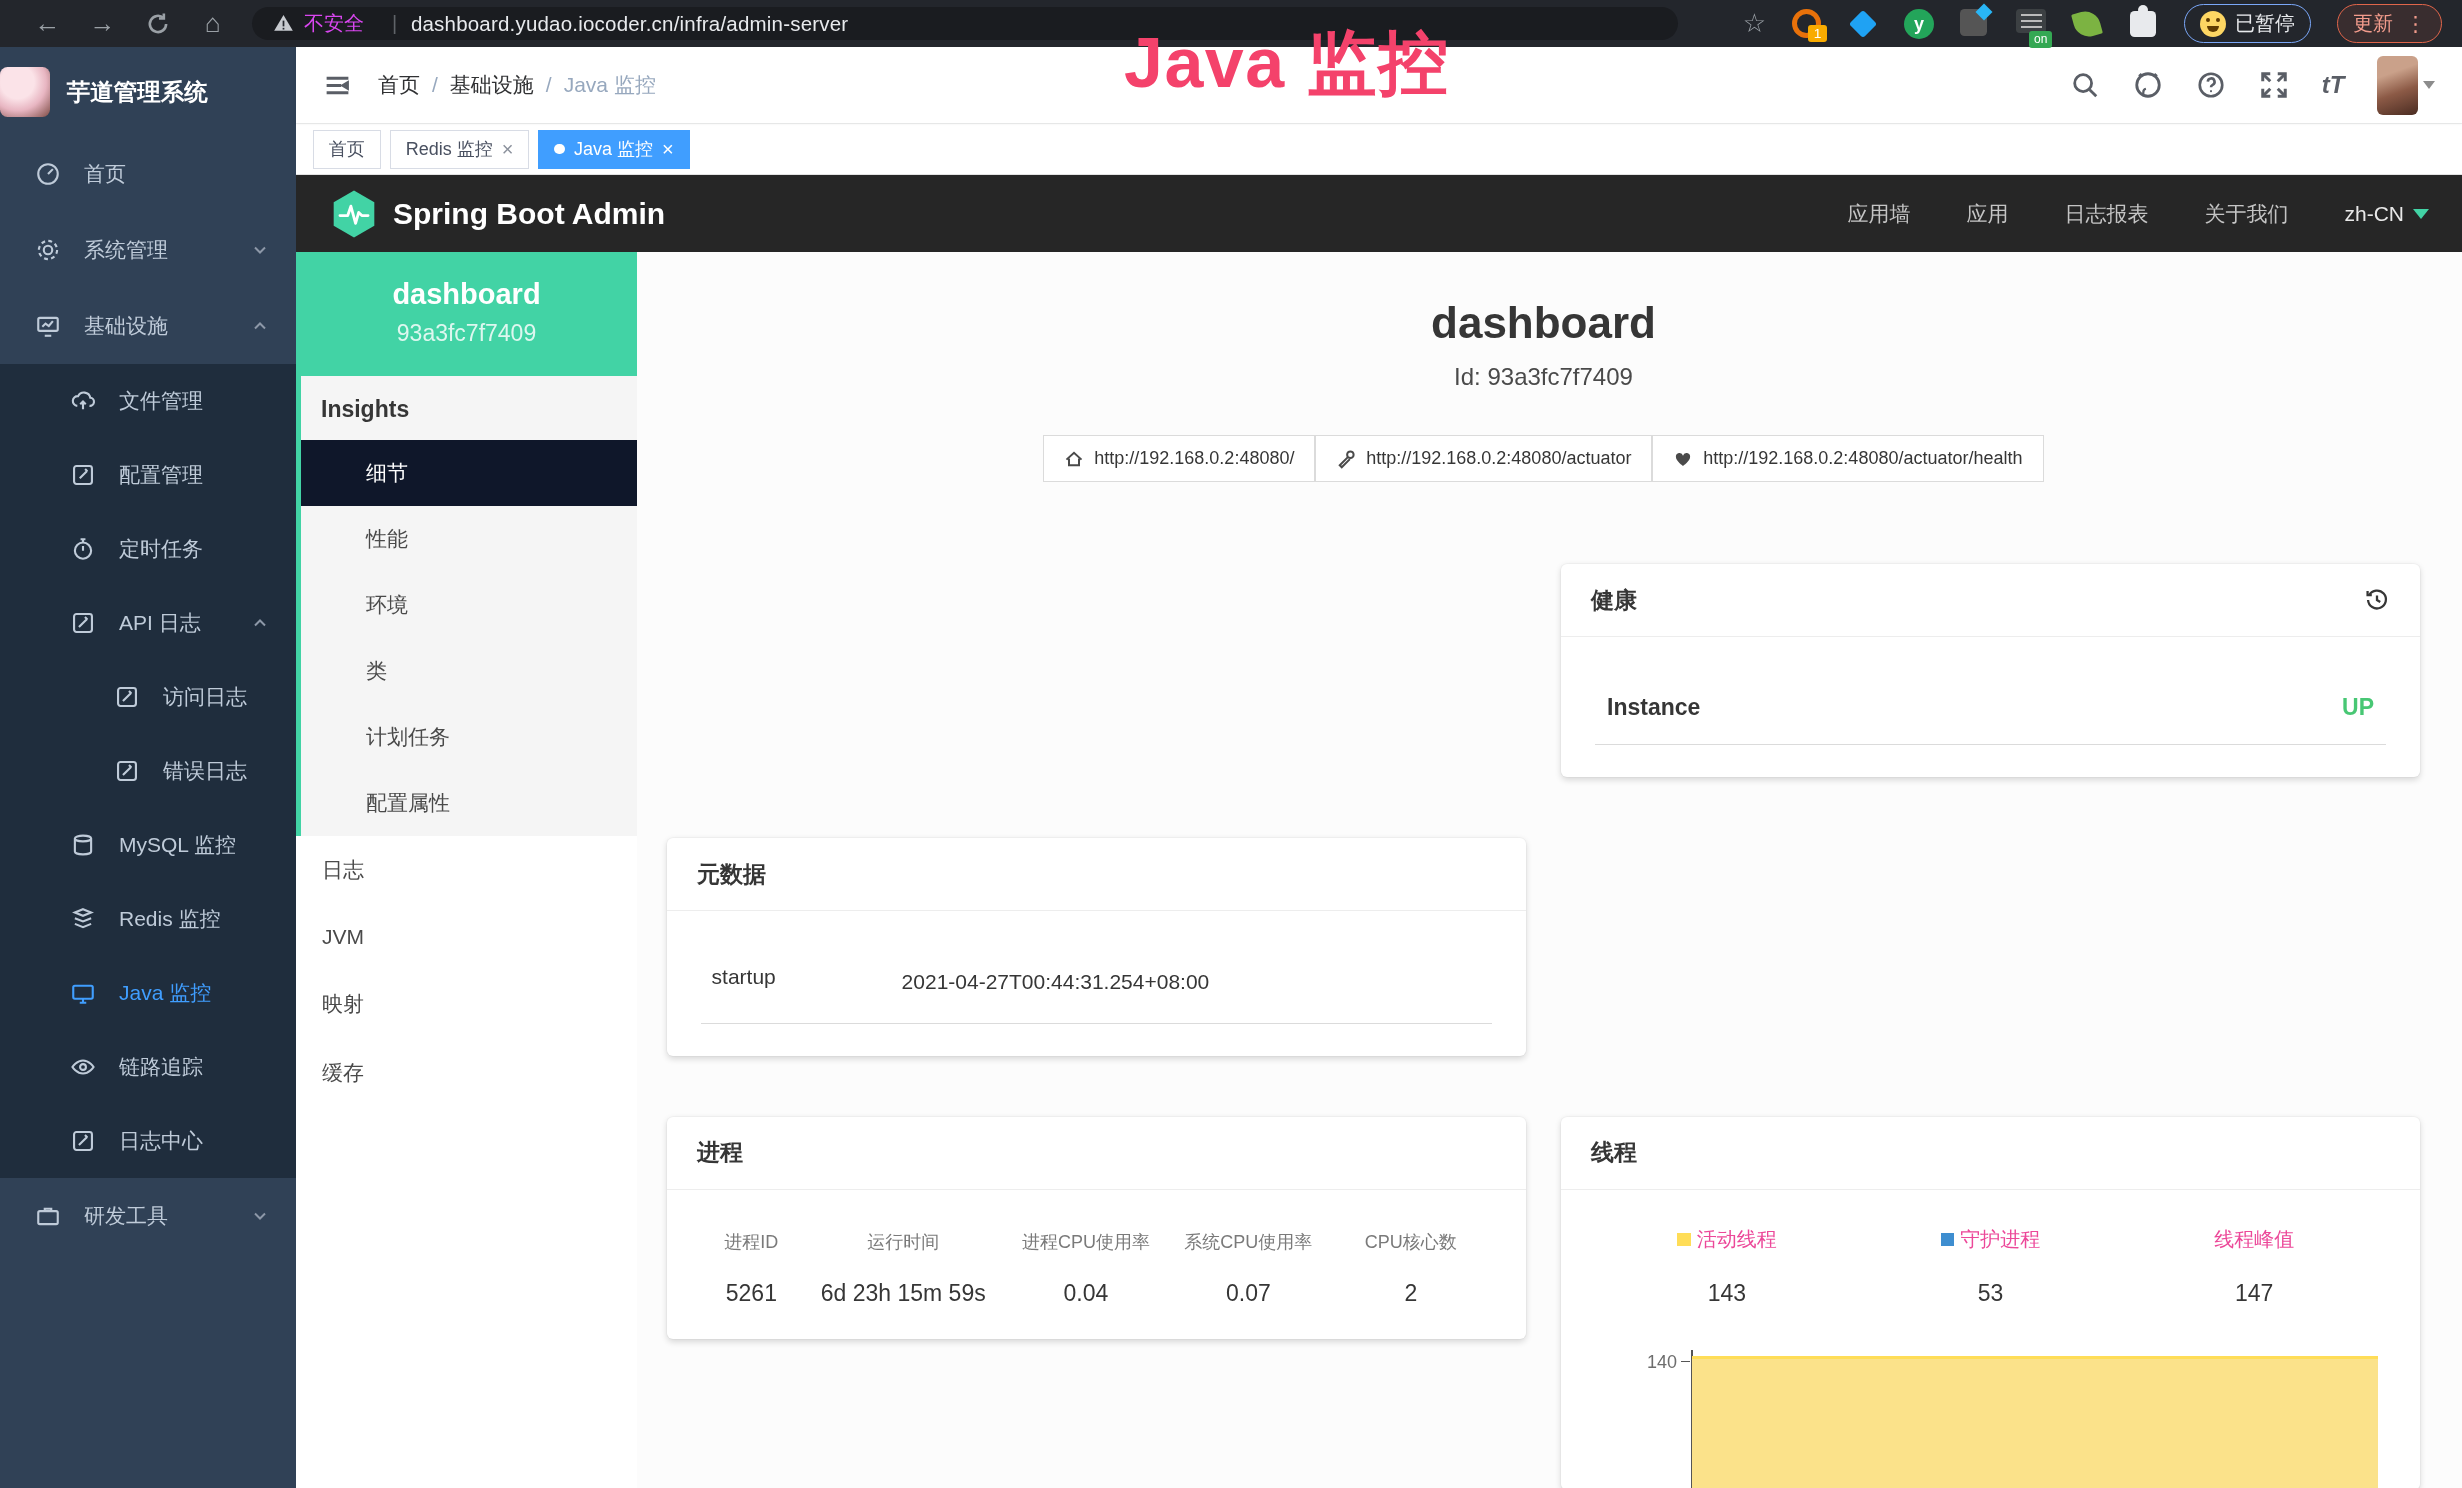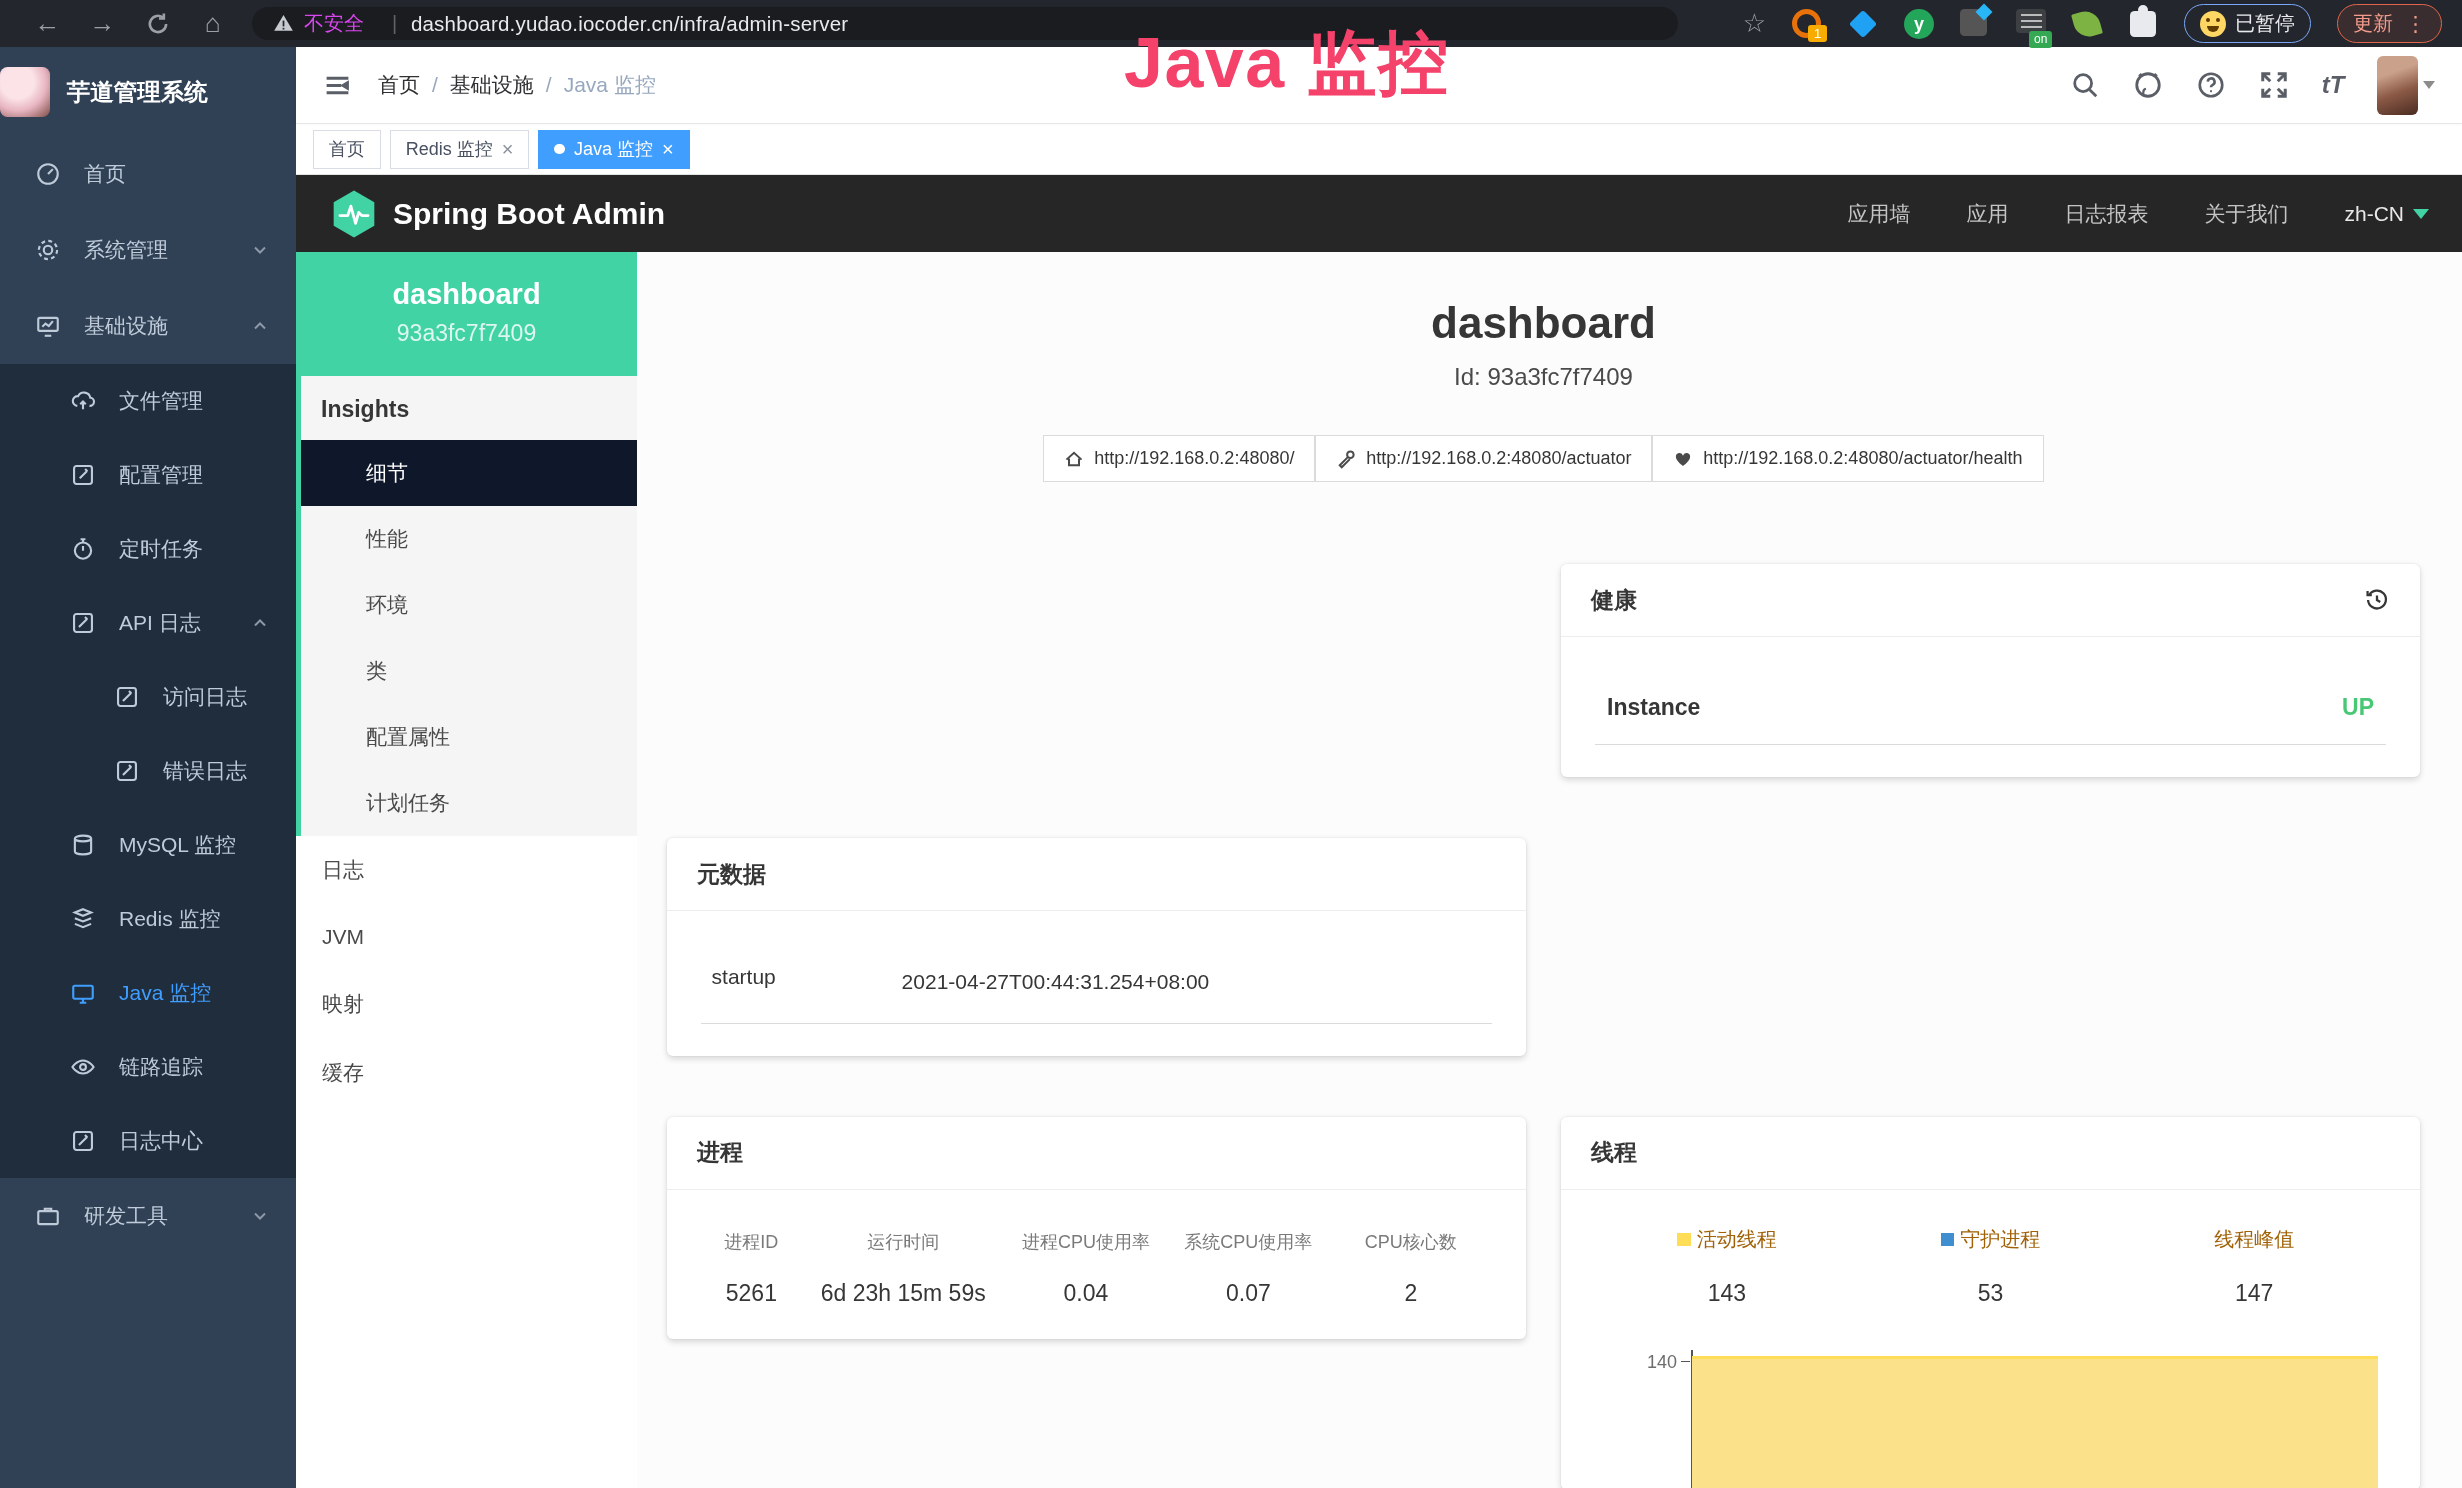--- a/index.html
+++ b/index.html
@@ -110,21 +110,21 @@
   .hrow-l { font-size:23px; color:#363636; font-weight:600; }
   .up { font-size:23px; font-weight:700; color:#48c774; }
   .proc { display:flex; padding-top:4.6px; }
   .pcol { flex:1; text-align:center; }
   .pcol.c1 { flex:.62; }
   .pcol.c2 { flex:1.25; }
   .ph { font-size:18px; color:#7a7a7a; }
   .pv { font-size:23px; color:#363636; margin-top:26px; }
   .legend { display:flex; }
   .leg { flex:1; text-align:center; }
-  .leg-t { font-size:20px; color:#a16207; }
+  .leg-t { font-size:20px; color:#ec4899; }
   .sw { display:inline-block; width:13.7px; height:13.7px; margin-right:6px; vertical-align:-0.8px; }
   .sw.yellow { background:#ffdd57; }
   .sw.blue { background:#3e8ed0; }
   .leg-v { font-size:23px; color:#363636; margin-top:27px; }
   .chart { position:relative; margin-top:39px; height:144px; }
   .ytick { position:absolute; left:23px; width:59px; text-align:right; font-size:18px; color:#6d6d6d; }
   .axis { position:absolute; left:96px; top:4.6px; bottom:-7.6px; width:1.5px; background:#555; }
   .axtick { position:absolute; left:86px; width:9px; height:1.5px; background:#555; }
   .area { position:absolute; left:97px; right:7.6px; top:10.6px; bottom:-7.6px; background:#fbe28a; border-top:3px solid #ffdd57; }
 
@@ -450,22 +450,22 @@
         <div class="inst">
           <div class="inst-name">dashboard</div>
           <div class="inst-id">93a3fc7f7409</div>
         </div>
         <div class="insights">
           <div class="sec-h">Insights</div>
           <div class="ins-item active">细节</div>
           <div class="ins-item">性能</div>
           <div class="ins-item">环境</div>
           <div class="ins-item">类</div>
+          <div class="ins-item">计划任务</div>
           <div class="ins-item">配置属性</div>
-          <div class="ins-item">计划任务</div>
         </div>
         <div class="side-item">日志</div>
         <div class="side-item">JVM</div>
         <div class="side-item">映射</div>
         <div class="side-item">缓存</div>
       </div>
 
       <div class="sba-content">
         <div class="page-title">dashboard</div>
         <div class="page-id">Id: 93a3fc7f7409</div>

